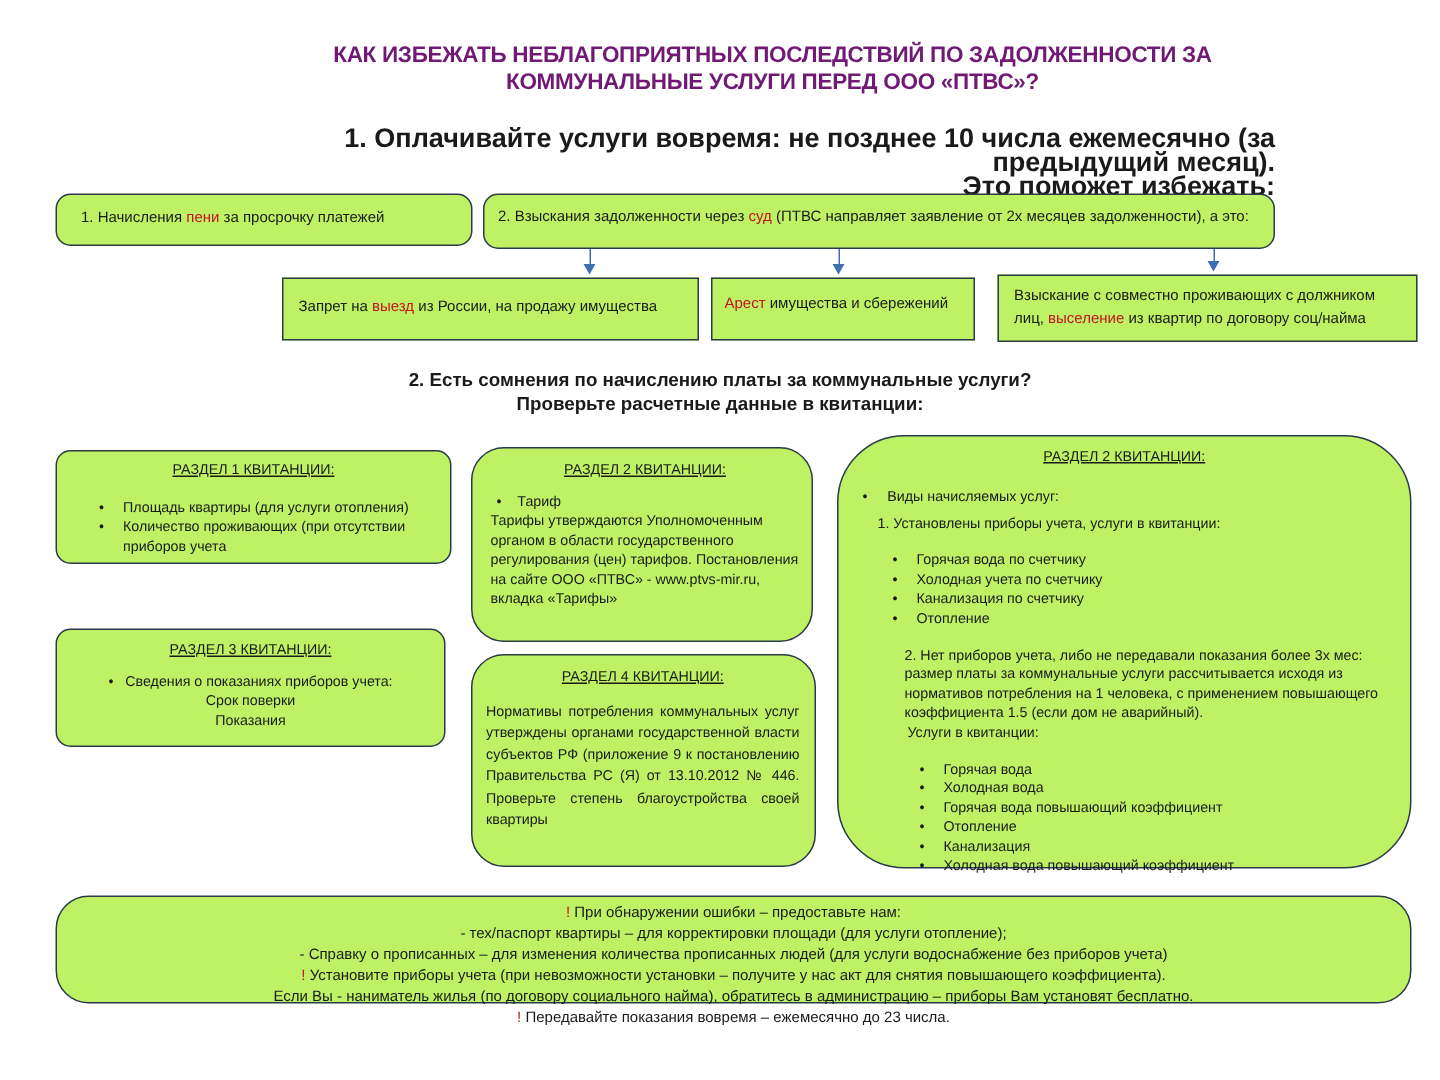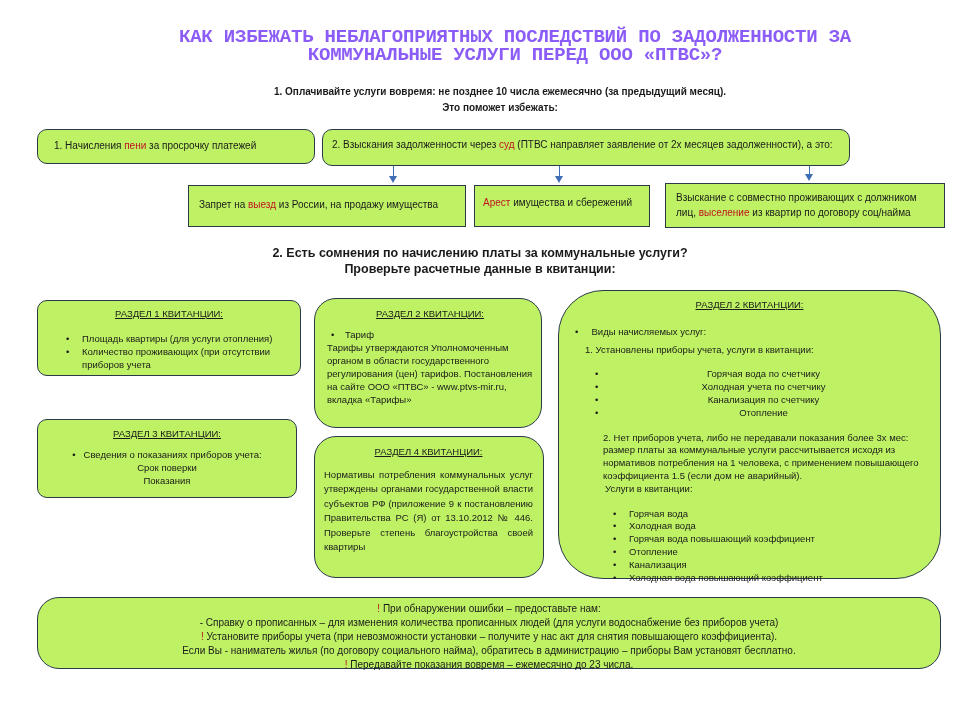--- a/index.html
+++ b/index.html
@@ -1,21 +1,21 @@
 <!DOCTYPE html>
 <html><head>
 <meta charset="utf-8">
 <style>
   html, body { margin:0; padding:0; background:#ffffff; }
   body { width:960px; height:720px; position:relative; overflow:hidden;
          font-family:"Liberation Sans", sans-serif; color:#1a1a1a; }
   .abs { position:absolute; }
   .title { left:130px; top:28px; width:770px; text-align:center;
-           font-family:Liberation Mono, monospace; font-weight:bold; font-size:19px; line-height:18px; color:#8b5cf6; letter-spacing:-0.2px; }
-  .sub1 { left:150px; top:84px; width:700px; text-align:center; font-weight:bold; font-size:10px; line-height:16px; }
+           font-family:Liberation Sans, sans-serif; font-weight:bold; font-size:15px; line-height:18px; color:#701a75; letter-spacing:-0.2px; }
+  .sub1 { left:150px; top:84px; width:700px; text-align:right; font-weight:bold; font-size:18px; line-height:16px; }
   .sub2 { left:180px; top:245px; width:600px; text-align:center; font-weight:bold; font-size:12.5px; line-height:16px; }
   .box { position:absolute; border:1px solid #2b3a4a; background:#bef264; box-sizing:border-box; font-size:10px; line-height:13px; }
   .rounded { border-radius:10px; }
   .rounded-lg { border-radius:22px; }
   .rounded-xl { border-radius:45px; }
   .red { color:#c0141e; }
   .hdr { text-align:center; font-weight:normal; text-decoration:underline; font-size:9.5px; margin-bottom:8px; }
   ul { margin:12px; padding-left:24px; list-style:none; }
   ul li { position:relative; }
   ul li::before { content:"•"; position:absolute; left:-16px; }
@@ -87,37 +87,38 @@
 
 <div class="box rounded-lg" style="left:314px; top:436px; width:230px; height:142px; padding:8px 10px 0 9px; font-size:9.5px; line-height:14.5px;">
   <div class="hdr">РАЗДЕЛ 4 КВИТАНЦИИ:</div>
   <div class="justify">Нормативы потребления коммунальных услуг утверждены органами государственной власти субъектов РФ (приложение 9 к постановлению Правительства РС (Я) от 13.10.2012 № 446. Проверьте степень благоустройства своей квартиры</div>
 </div>
 
 <div class="box rounded-xl" style="left:558px; top:290px; width:383px; height:289px; padding:8px 12px 0 12px; font-size:9.5px; line-height:12.8px;">
   <div class="hdr" style="margin-bottom:14px;">РАЗДЕЛ 2 КВИТАНЦИИ:</div>
   <div style="padding-left:4px; margin-bottom:5px;">•&nbsp;&nbsp;&nbsp;&nbsp;&nbsp;<span>Виды начисляемых услуг:</span></div>
   <div style="padding-left:14px;">1. Установлены приборы учета, услуги в квитанции:</div>
-  <ul style="padding-left:28px;text-align:center;">
+  <ul style="padding-left:28px;">
     <li>Горячая вода по счетчику</li>
     <li>Холодная учета по счетчику</li>
     <li>Канализация по счетчику</li>
     <li>Отопление</li>
   </ul>
   <div style="padding-left:32px; margin-top:10px; width:320px;">2. Нет приборов учета, либо не передавали показания более 3х мес: размер платы за коммунальные услуги рассчитывается исходя из нормативов потребления на 1 человека, с применением повышающего коэффициента 1.5 (если дом не аварийный).</div>
   <div style="padding-left:34px;">Услуги в квитанции:</div>
   <ul style="padding-left:46px;">
     <li>Горячая вода</li>
     <li>Холодная вода</li>
     <li>Горячая вода повышающий коэффициент</li>
     <li>Отопление</li>
     <li>Канализация</li>
     <li>Холодная вода повышающий коэффициент</li>
   </ul>
 </div>
 
 <div class="box rounded-lg" style="left:37px; top:597px; width:904px; height:72px; padding:4px 10px 0 10px; font-size:10px; line-height:14px; text-align:center;">
   <div><span class="red">!</span><span> При обнаружении ошибки – предоставьте нам:</span></div>
+  <div>- тех/паспорт квартиры – для корректировки площади (для услуги отопление);</div>
   <div>-    Справку о прописанных – для изменения количества прописанных людей (для услуги водоснабжение без приборов учета)</div>
   <div><span class="red">!</span><span> Установите приборы учета (при невозможности установки – получите у нас акт для снятия повышающего коэффициента).</span></div>
   <div>Если Вы - наниматель жилья (по договору социального найма), обратитесь в администрацию – приборы Вам установят бесплатно.</div>
   <div><span class="red">!</span><span> Передавайте показания вовремя – ежемесячно до 23 числа.</span></div>
 </div>
 
 </body></html>

